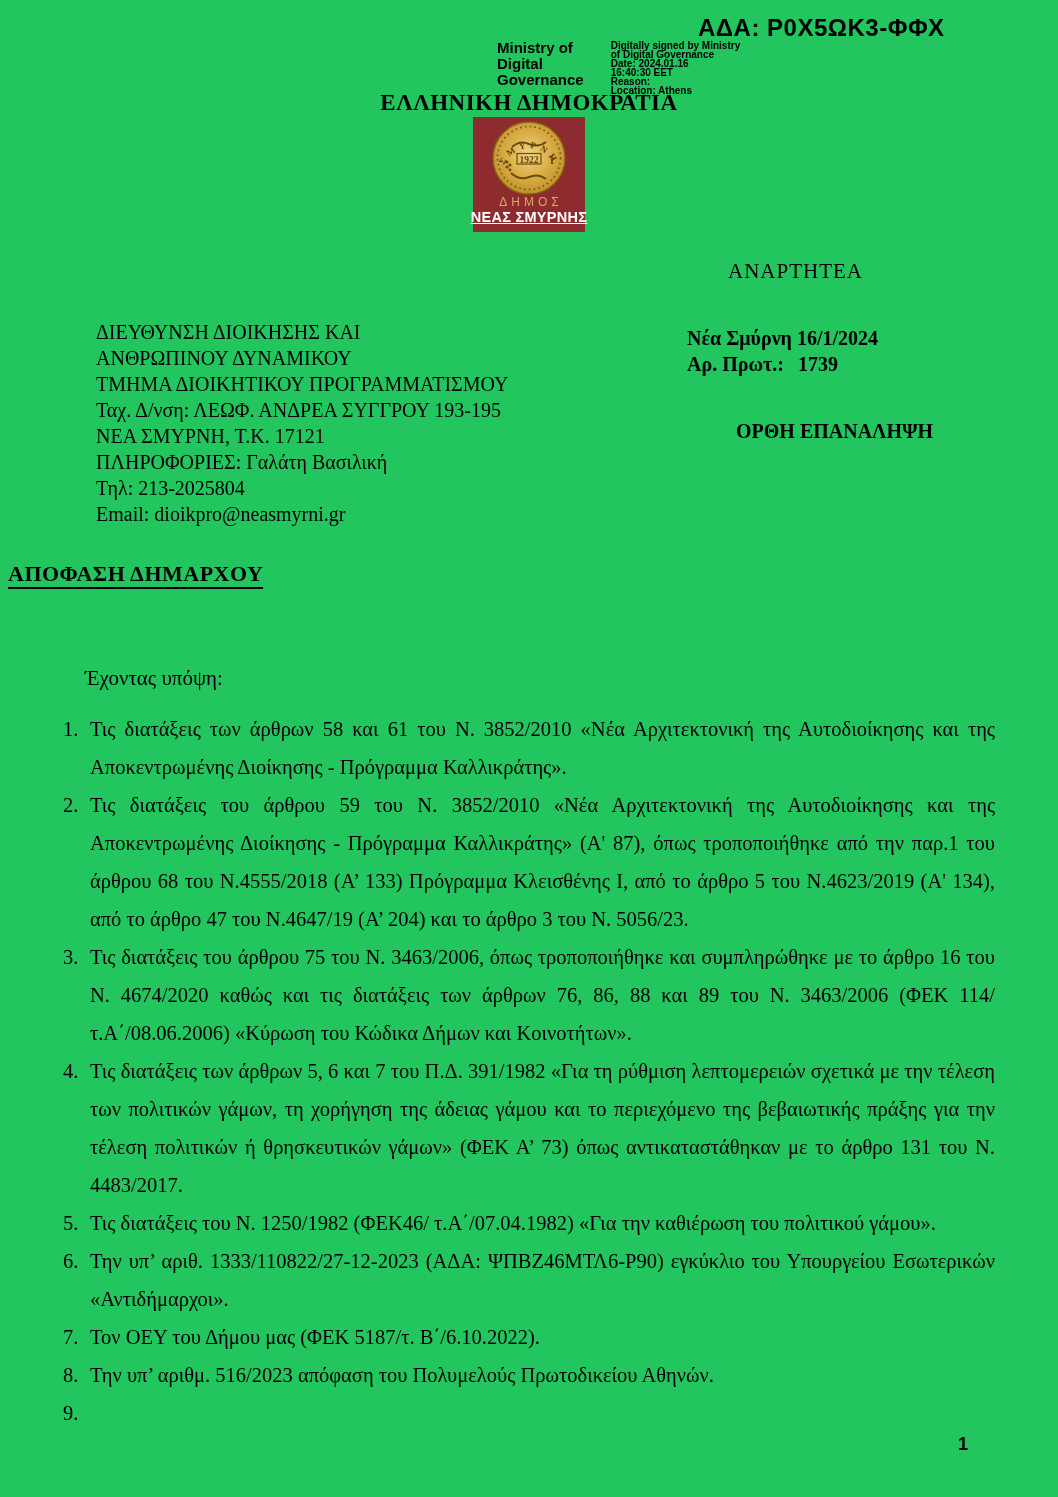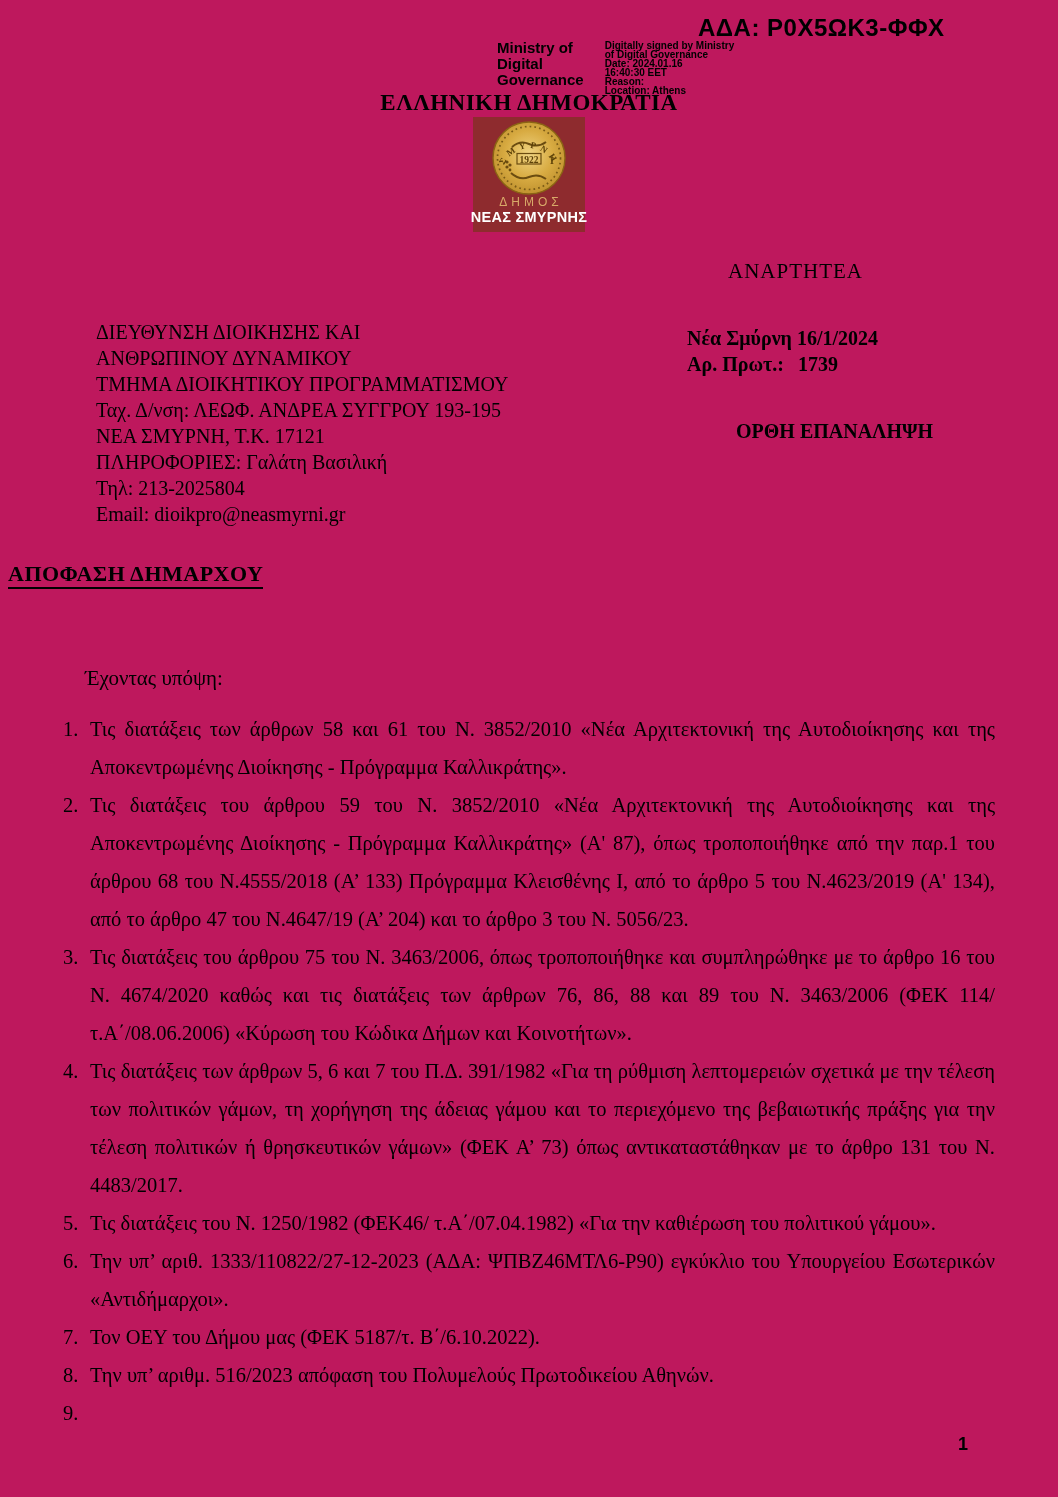--- a/index.html
+++ b/index.html
@@ -1,46 +1,46 @@
 <!DOCTYPE html>
 <html><head>
 <meta charset="utf-8">
 <style>
   html,body { margin:0; padding:0; background:#e8e8e8; }
   .page {
     position:relative; width:1058px; height:1497px; margin:0 auto;
-    background:#be185d; color:#000;
+    background:#22c55e; color:#000;
     font-family:"Liberation Serif", serif;
     overflow:hidden;
   }
   
   .ada {
     position:absolute; left:698px; top:14px;
     font-family:"Liberation Sans", sans-serif;
     font-size:24px; font-weight:600; letter-spacing:0.5px; white-space:nowrap;
   }
   
-  .sig { position:absolute; left:497px; top:40px; display:flex; gap:21px;
+  .sig { position:absolute; left:497px; top:40px; display:flex; gap:27px;
          font-family:"Liberation Sans", sans-serif;justify-content:space-between; }
   .sig-signer { font-size:15px; font-weight:bold; line-height:16px; white-space:nowrap; }
   .sig-details { font-size:10px; font-weight:bold; line-height:9px; padding-top:1px; white-space:nowrap; }
   
   .republic {
     position:absolute; top:90px; left:0; width:100%; text-align:center;
     font-size:23px; font-weight:bold; letter-spacing:0.5px;
   }
   
   .logo {
     position:absolute; left:473px; top:117px; width:112px; height:115px;
     background:#8e2b2e; display:flex; flex-direction:column; align-items:center;
     font-family:"Liberation Sans", sans-serif;
   }
   .logo svg { margin-top:3px; display:block; }
   .logo-dimos { color:#d8a968; font-size:12px; letter-spacing:4px; line-height:13px; margin-top:0px; text-indent:4px; }
-  .logo-name  { color:#ffffff; font-size:14.5px; font-weight:bold; line-height:17px; letter-spacing:0.3px; white-space:nowrap; }
+  .logo-name  { color:#ffffff; font-size:14.5px; font-weight:bold; line-height:17px; letter-spacing:0.3px; white-space:nowrap;text-decoration:underline; }
   
   .anartitea { position:absolute; left:728px; top:259px; font-size:21px; letter-spacing:1px; }
   
   .contact { position:absolute; left:96px; top:319px; font-size:20px; line-height:26px; white-space:nowrap; }
   
   .proto { position:absolute; left:687px; top:325px; font-size:20px; line-height:26px; font-weight:bold; white-space:nowrap; }
   .proto .val { margin-left:14px;text-align:center; }
   .orthi { position:absolute; left:688px; top:420px; font-size:20px; font-weight:bold; white-space:nowrap;margin-left:48px; }
   
   .doc-title { position:absolute; top:561px; left:8px; width:100%; text-align:left; }

